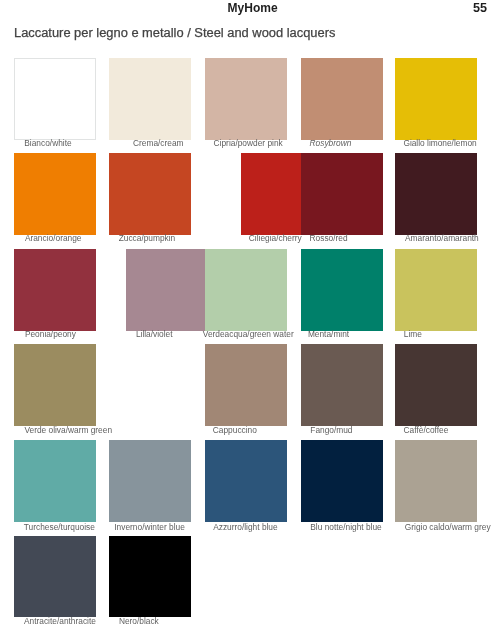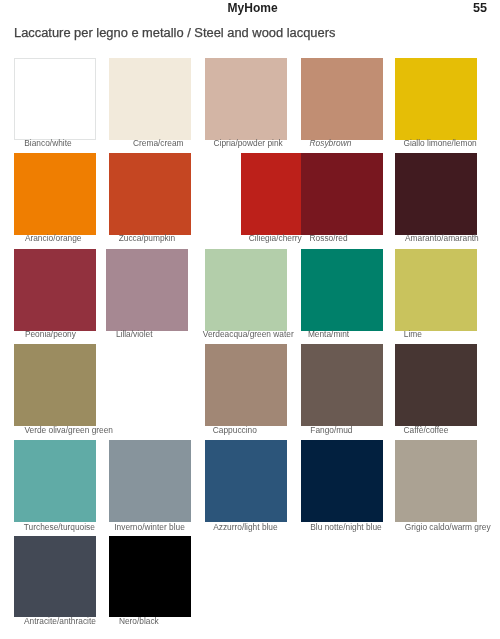--- a/index.html
+++ b/index.html
@@ -88,39 +88,39 @@
       <div class="lbl" style="left: 8.6px; top: 81.2px;">Rosso/red</div>
     </div>
     <div class="cell" style="left: 395px; top: 153.2px; width: 82px; height: 81.5px;">
       <div class="sw" style="background: rgb(65, 27, 32);"></div>
       <div class="lbl" style="left: 10px; top: 81.2px;">Amaranto/amaranth</div>
     </div>
     <div class="cell" style="left: 14px; top: 249px; width: 82px; height: 81.5px;">
       <div class="sw" style="background: rgb(146, 49, 62);"></div>
       <div class="lbl" style="left: 10.9px; top: 81.2px;">Peonia/peony</div>
     </div>
-    <div class="cell" style="left: 106px; top: 249px; width: 82px; height: 81.5px;">
+    <div class="cell" style="left: 126px; top: 249px; width: 82px; height: 81.5px;">
       <div class="sw" style="background: rgb(166, 136, 146);"></div>
       <div class="lbl" style="left: 9.9px; top: 81.2px;">Lilla/violet</div>
     </div>
     <div class="cell" style="left: 205px; top: 249px; width: 82px; height: 81.5px;">
       <div class="sw" style="background: rgb(179, 206, 170);"></div>
       <div class="lbl" style="left: -2.2px; top: 81.2px;">Verdeacqua/green water</div>
     </div>
     <div class="cell" style="left: 301px; top: 249px; width: 82px; height: 81.5px;">
       <div class="sw" style="background: rgb(0, 128, 106);"></div>
       <div class="lbl" style="left: 6.9px; top: 81.2px;">Menta/mint</div>
     </div>
     <div class="cell" style="left: 395px; top: 249px; width: 98px; height: 81.5px;">
       <div class="sw" style="background: rgb(201, 195, 93);"></div>
       <div class="lbl" style="left: 8.8px; top: 81.2px;">Lime</div>
     </div>
     <div class="cell" style="left: 14px; top: 344.3px; width: 82px; height: 81.5px;">
       <div class="sw" style="background: rgb(155, 140, 96);"></div>
-      <div class="lbl" style="left: 10.4px; top: 82.2px;">Verde oliva/green green</div>
+      <div class="lbl" style="left: 10.4px; top: 82.2px;">Verde oliva/warm green</div>
     </div>
     <div class="cell" style="left: 205px; top: 344.3px; width: 82px; height: 81.5px;">
       <div class="sw" style="background: rgb(161, 135, 117);"></div>
       <div class="lbl" style="left: 7.8px; top: 82.2px;">Cappuccino</div>
     </div>
     <div class="cell" style="left: 301px; top: 344.3px; width: 82px; height: 81.5px;">
       <div class="sw" style="background: rgb(106, 90, 82);"></div>
       <div class="lbl" style="left: 9.3px; top: 82.2px;">Fango/mud</div>
     </div>
     <div class="cell" style="left: 395px; top: 344.3px; width: 82px; height: 81.5px;">

